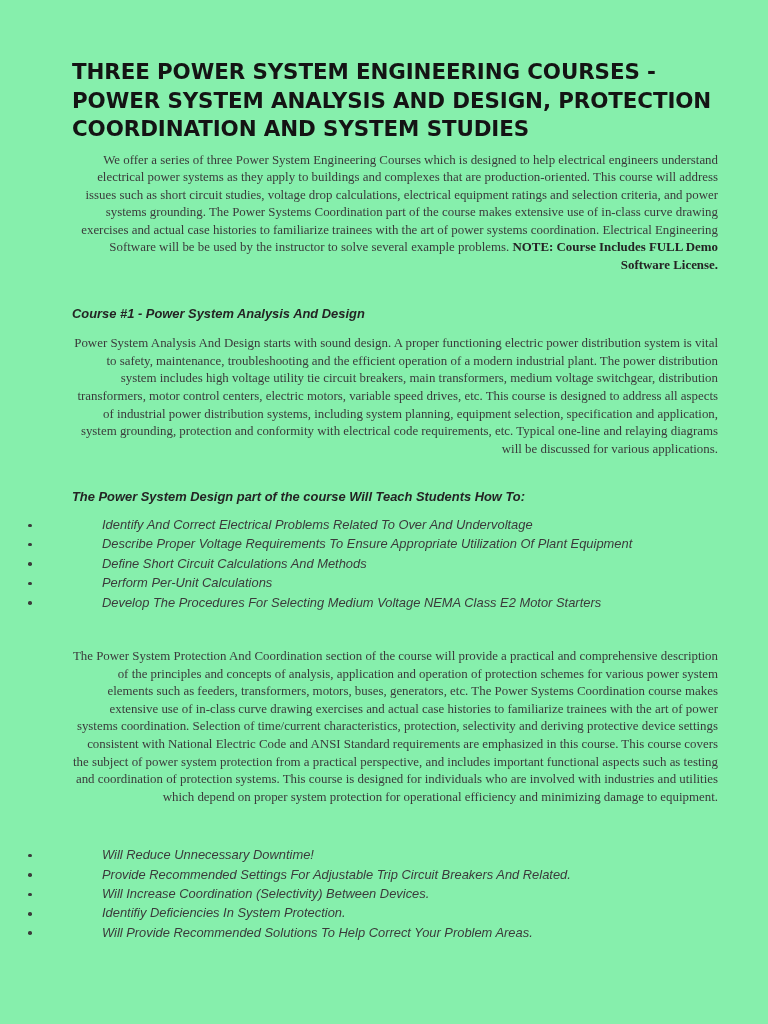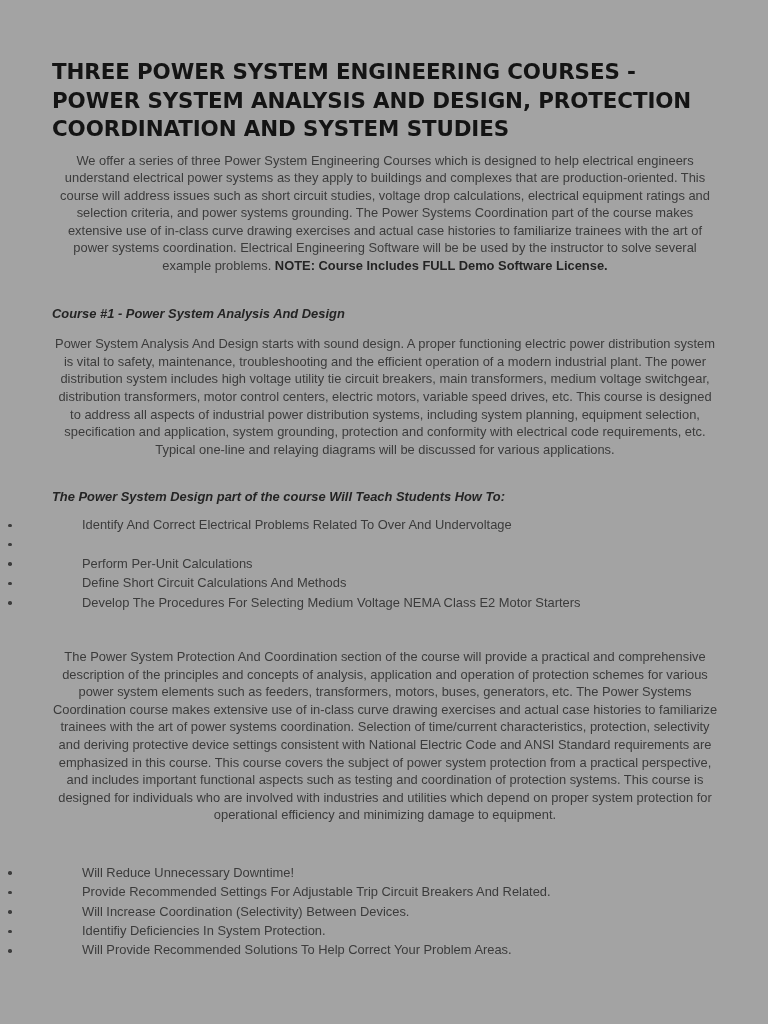--- a/index.html
+++ b/index.html
@@ -14,43 +14,44 @@
     font-family: "Liberation Sans", sans-serif;
     color: #3a3a3a;
     -webkit-font-smoothing: antialiased;
     overflow: hidden;
   }
 
   .page {
     position: relative;
     width: 768px;
     height: 1024px;
-    background: #a3a3a3;
+    background: #86efac;
     box-sizing: border-box;
-    padding: 58px 50px 0 52px;
+    padding: 58px 50px 0 72px;
   }
 
   .doc-title {
     font-family: "DejaVu Sans", sans-serif;
     font-size: 21.4px;
     font-weight: bold;
     line-height: 28.5px;
     letter-spacing: -0.1px;
     color: #141414;
     margin: 0 0 8px 0;
     max-width: 660px;
   }
 
   .body-para {
     font-size: 12.9px;
     line-height: 17.6px;
     color: #3b3b3b;
     margin: 0;
     max-width: 668px;
-    text-align: center;
+    text-align: right;
+    font-family: Liberation Serif, serif;
   }
 
   .body-para b,
   .body-para strong {
     font-weight: bold;
     color: #242424;
   }
 
   .section-heading {
     font-size: 12.9px;
@@ -88,20 +89,21 @@
     top: 7.5px;
     width: 3.6px;
     height: 3.6px;
     border-radius: 50%;
     background: #3b3b3b;
   }
 
   
   .bullet-block {
     margin-left: -22px;
+    font-style: italic;
   }
   .bullet-block ul.bullets li {
     padding-left: 52px;
   }
 </style>
 </head>
 <body>
 
 <div class="page">
 
@@ -125,28 +127,29 @@
     <div class="gap-xs"></div>
 
     <div class="bullet-block">
       <ul class="bullets">
         <li>
           <span class="bullet-dot"></span>
           <span>Identify And Correct Electrical Problems Related To Over And Undervoltage</span>
         </li>
         <li>
           <span class="bullet-dot"></span>
+          <span>Describe Proper Voltage Requirements To Ensure Appropriate Utilization Of Plant Equipment</span>
+        </li>
+        <li>
+          <span class="bullet-dot"></span>
+          <span>Define Short Circuit Calculations And Methods</span>
         </li>
         <li>
           <span class="bullet-dot"></span>
           <span>Perform Per-Unit Calculations</span>
-        </li>
-        <li>
-          <span class="bullet-dot"></span>
-          <span>Define Short Circuit Calculations And Methods</span>
         </li>
         <li>
           <span class="bullet-dot"></span>
           <span>Develop The Procedures For Selecting Medium Voltage NEMA Class E2 Motor Starters</span>
         </li>
       </ul>
     </div>
   </div>
 
   <div class="gap-md"></div>

